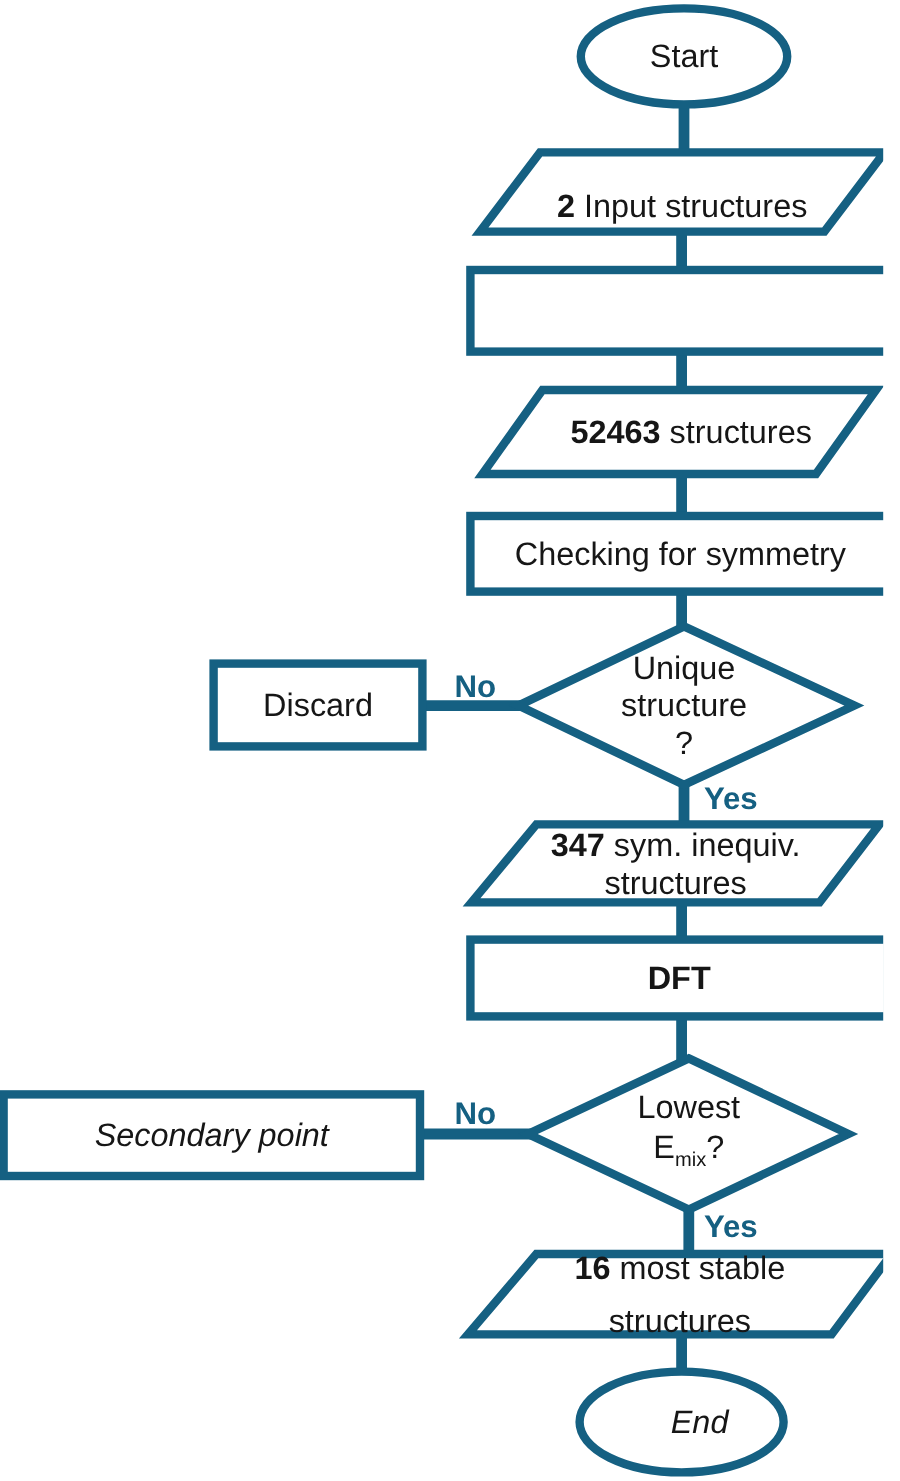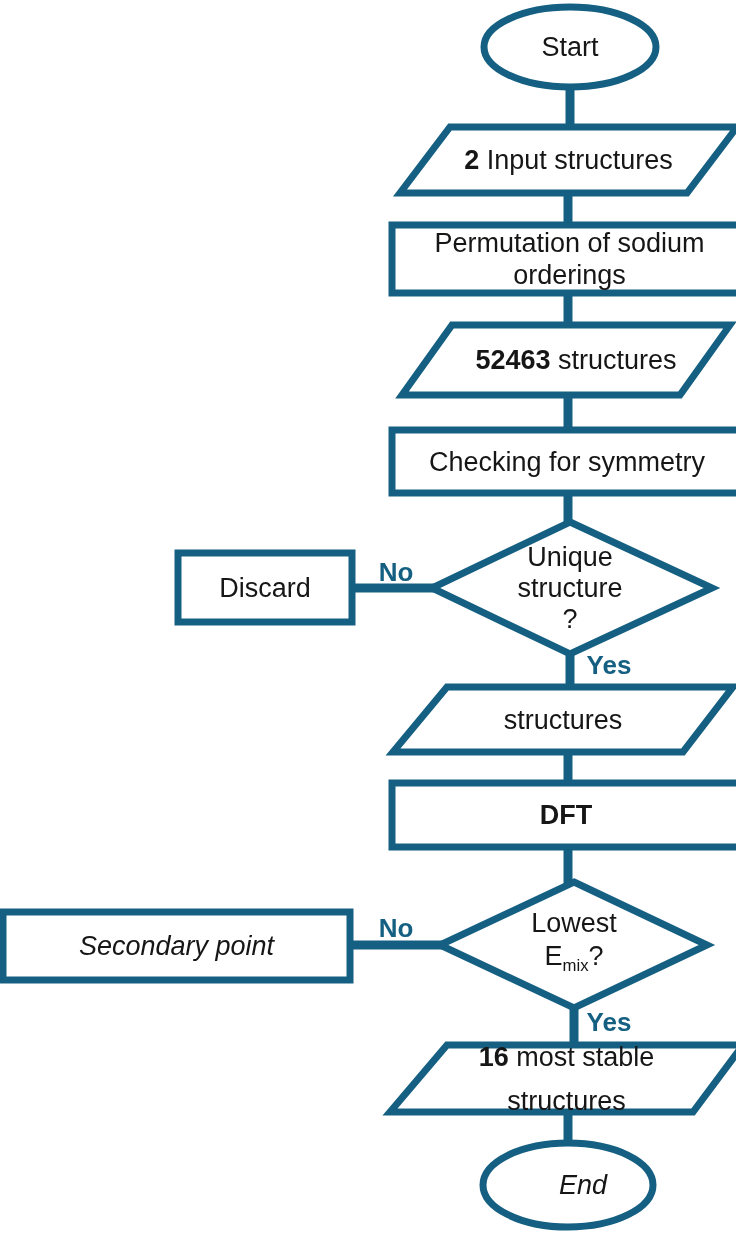--- a/index.html
+++ b/index.html
@@ -62,28 +62,24 @@
     <polygon class="shape" points="574,882 707,945 574,1008 440,945"></polygon>
     <rect class="shape" x="3" y="912" width="347" height="68"></rect>
     <polygon class="shape" points="447,1045 743,1045 693,1112 390,1112"></polygon>
     <ellipse class="shape" cx="568" cy="1185" rx="85" ry="42"></ellipse>
   </svg>
 
   <div class="label" style="left:484px;top:19px;width:172px;height:56px;">
     <div>Start</div>
   </div>
 
-  <div class="label" style="left:400px;top:127px;width:337px;height:66px;">
+  <div class="label" style="left:400px;top:139px;width:337px;height:66px;">
     <div><b>2</b><span> Input structures</span></div>
   </div>
 
-  <div class="label" style="left:392px;top:225px;width:355px;height:68px;">
-    <div>Permutation of sodium</div>
-    <div>orderings</div>
-  </div>
 
   <div class="label" style="left:412px;top:325px;width:328px;height:70px;">
     <div><b>52463</b><span> structures</span></div>
   </div>
 
   <div class="label" style="left:392px;top:430px;width:350px;height:63px;">
     <div>Checking for symmetry</div>
   </div>
 
   <div class="label" style="left:470px;top:540px;width:200px;height:96px;line-height:31px;">
@@ -98,20 +94,21 @@
 
   <div class="label" style="left:178px;top:553px;width:174px;height:69px;">
     <div>Discard</div>
   </div>
 
   <div class="edge-label" style="left:578px;top:651px;width:62px;height:28px;">
     <span>Yes</span>
   </div>
 
   <div class="label" style="left:393px;top:687px;width:340px;height:65px;">
+    <div><b>347</b><span> sym. inequiv.</span></div>
     <div>structures</div>
   </div>
 
   <div class="label bold" style="left:392px;top:783px;width:348px;height:64px;">
     <div>DFT</div>
   </div>
 
   <div class="label" style="left:474px;top:908px;width:200px;height:74px;line-height:33px;">
     <div>Lowest</div>
     <div><span>E</span><sub>mix</sub><span>?</span></div>

